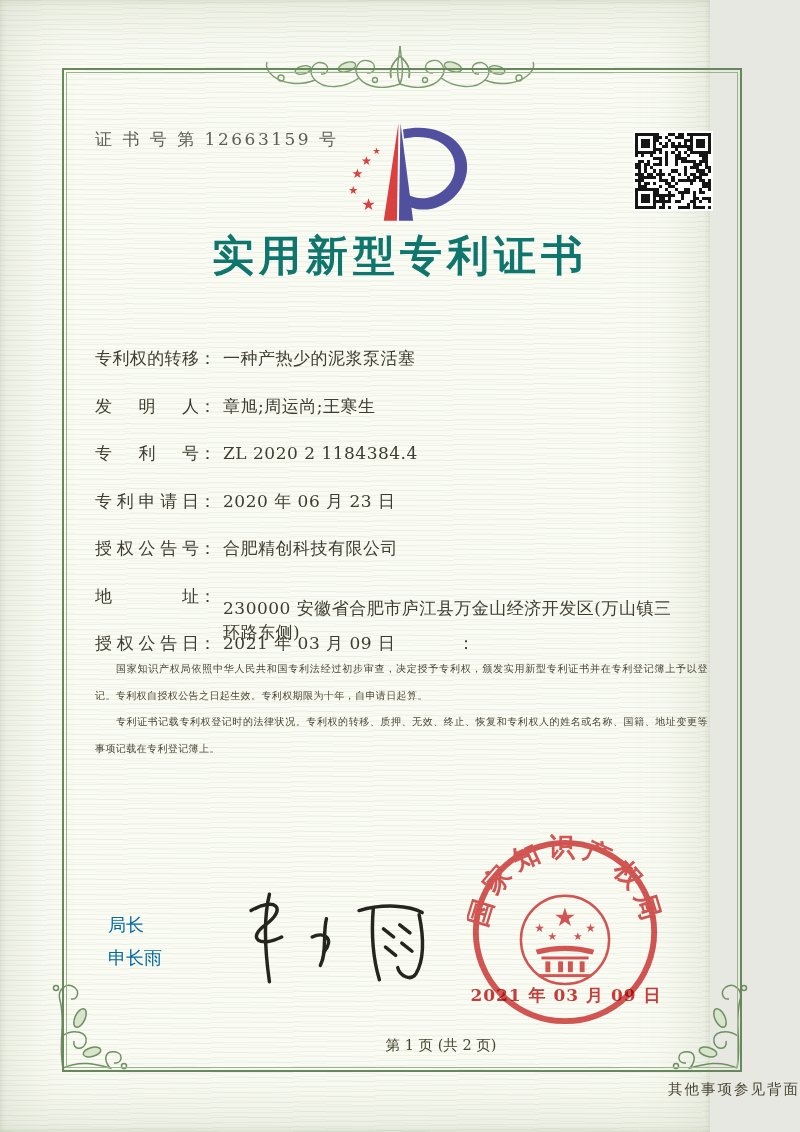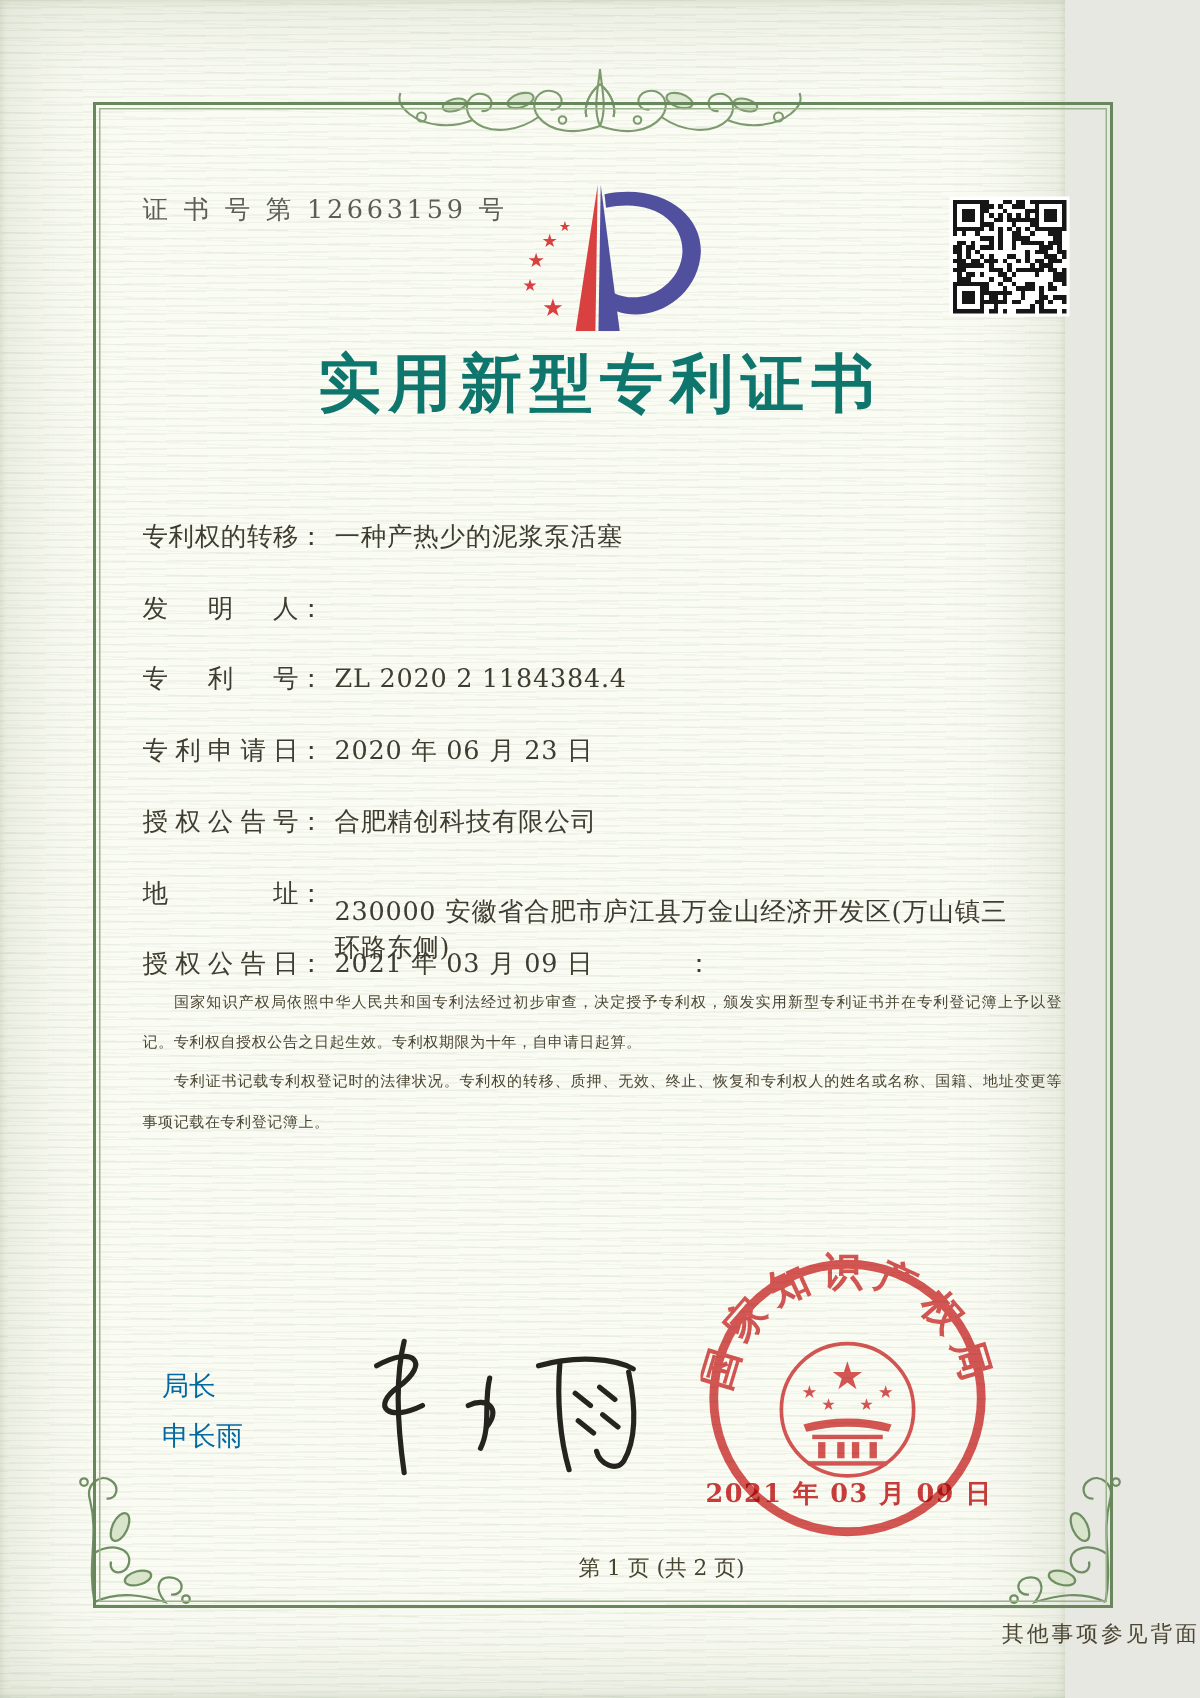--- a/index.html
+++ b/index.html
@@ -436,20 +436,21 @@
 
   <div class="fields">
     <div class="field-row">
       <span class="flabel">专利权的转移</span>
         <span class="fcolon">：</span>
       <span class="fvalue">一种产热少的泥浆泵活塞</span>
     </div>
     <div class="field-row">
       <span class="flabel">发明人</span>
         <span class="fcolon">：</span>
+      <span class="fvalue">章旭;周运尚;王寒生</span>
     </div>
     <div class="field-row">
       <span class="flabel">专利号</span>
         <span class="fcolon">：</span>
       <span class="fvalue">ZL 2020 2 1184384.4</span>
     </div>
     <div class="field-row">
       <span class="flabel">专利申请日</span>
         <span class="fcolon">：</span>
       <span class="fvalue">2020 年 06 月 23 日</span>

